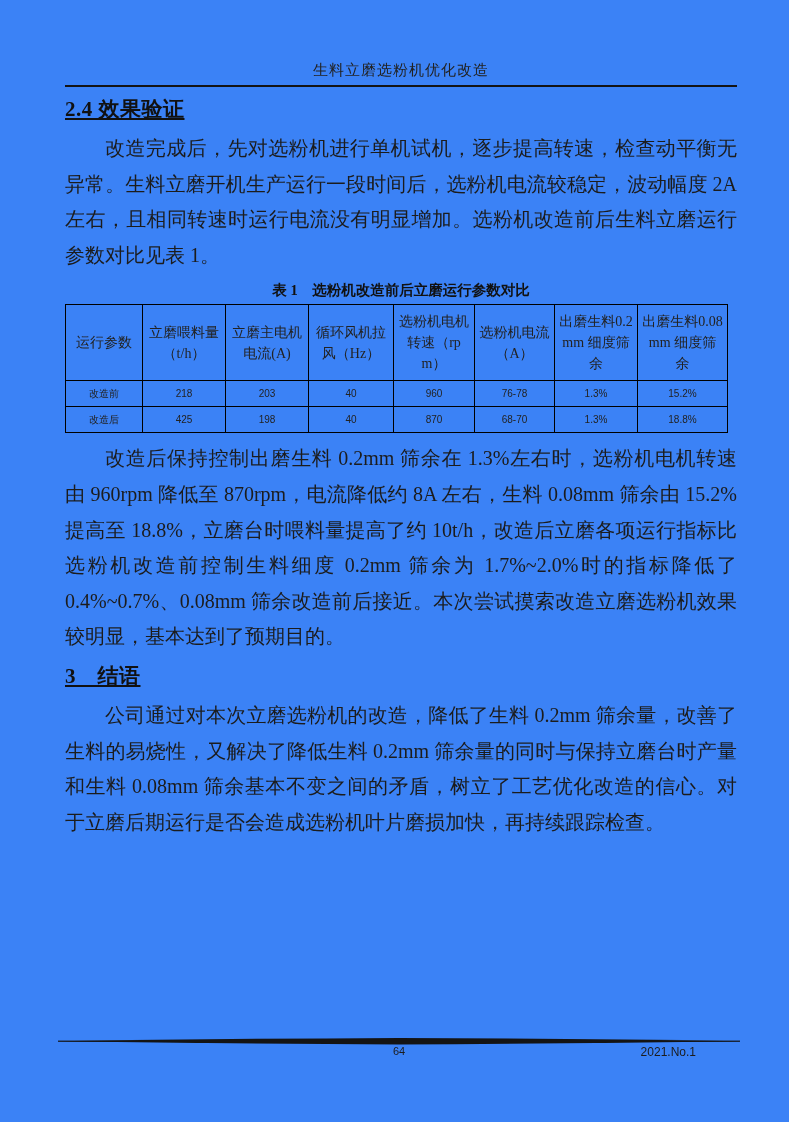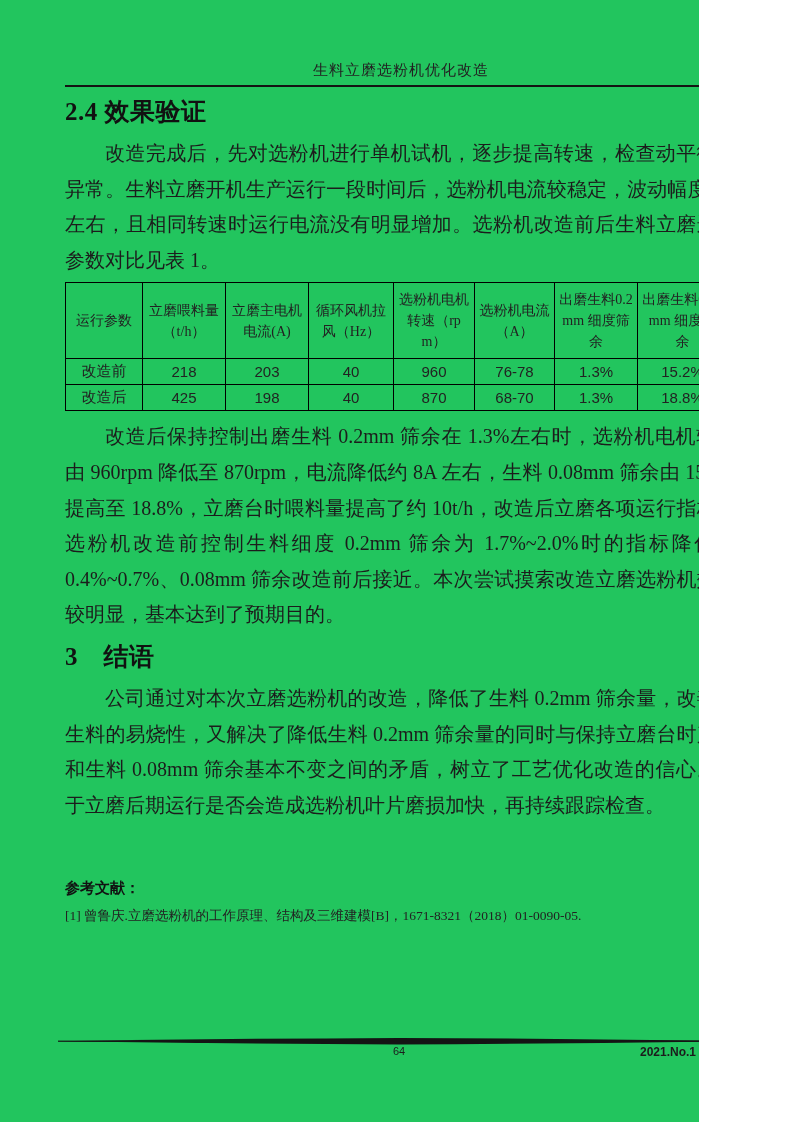--- a/index.html
+++ b/index.html
@@ -1,20 +1,20 @@
 <!DOCTYPE html>
 <html><head>
 <meta charset="utf-8">
 <style>
   html, body { margin: 0; padding: 0; background: #ffffff; }
   .page {
     position: relative;
-    width: 699px;
+    width: 789px;
     height: 1122px;
-    background: #22c55e;
+    background: #3b82f6;
     color: #1c1c1c;
     font-family: "Liberation Serif", "DejaVu Serif", serif;
     overflow: hidden;
   }
   .content {
     position: absolute;
     left: 65px;
     top: 0;
     width: 672px;
   }
@@ -25,24 +25,25 @@
     letter-spacing: 1px;
     color: #222;
   }
   .header-rule {
     margin-top: 5px;
     border: 0;
     border-top: 2.5px solid #141414;
   }
   .sec-heading {
     margin: 7px 0 0 0;
-    font-size: 25px;
+    font-size: 21px;
     font-weight: bold;
     color: #111;
     letter-spacing: 0.5px;
+    text-decoration: underline;
   }
   .sec-heading.sec3 { }
   .body-par {
     margin: 8px 0 0 0;
     font-size: 20px;
     line-height: 35.6px;
     text-align: justify;
     text-justify: inter-ideograph;
     text-indent: 2em;
     color: #1c1c1c;
@@ -70,21 +71,21 @@
   table.data-table th {
     height: 76px;
     font-size: 14px;
     font-weight: normal;
     line-height: 21px;
     word-break: break-all;
     color: #222;
   }
   table.data-table td {
     height: 26px;
-    font-size: 15px;
+    font-size: 10px;
     color: #222;
   }
   td.num, .footer-text {
     font-family: "Liberation Sans", "DejaVu Sans", sans-serif;
   }
   .refs { margin-top: 56px; }
   .refs-heading {
     font-size: 15px;
     font-weight: bold;
     color: #111;
@@ -109,36 +110,36 @@
     text-align: center;
     font-size: 11px;
     color: #1c1c1c;
   }
   .issue {
     position: absolute;
     top: 8px;
     right: 44px;
     font-size: 12px;
     color: #1c1c1c;
-    font-weight: bold;
   }
 </style>
 </head>
 <body>
 
 <div class="page">
   <div class="content">
 
     <div class="running-title">生料立磨选粉机优化改造</div>
     <hr class="header-rule">
 
     <h2 class="sec-heading">2.4 效果验证</h2>
 
     <p class="body-par">改造完成后，先对选粉机进行单机试机，逐步提高转速，检查动平衡无异常。生料立磨开机生产运行一段时间后，选粉机电流较稳定，波动幅度 2A 左右，且相同转速时运行电流没有明显增加。选粉机改造前后生料立磨运行参数对比见表 1。</p>
 
+    <div class="table-caption">表 1　选粉机改造前后立磨运行参数对比</div>
 
     <table class="data-table">
       <colgroup>
         <col style="width:77px">
           <col style="width:83px">
           <col style="width:83px">
           <col style="width:85px">
         <col style="width:81px">
           <col style="width:80px">
           <col style="width:83px">
@@ -177,24 +178,20 @@
         </tr>
       </tbody>
     </table>
 
     <p class="body-par">改造后保持控制出磨生料 0.2mm 筛余在 1.3%左右时，选粉机电机转速由 960rpm 降低至 870rpm，电流降低约 8A 左右，生料 0.08mm 筛余由 15.2%提高至 18.8%，立磨台时喂料量提高了约 10t/h，改造后立磨各项运行指标比选粉机改造前控制生料细度 0.2mm 筛余为 1.7%~2.0%时的指标降低了 0.4%~0.7%、0.08mm 筛余改造前后接近。本次尝试摸索改造立磨选粉机效果较明显，基本达到了预期目的。</p>
 
     <h2 class="sec-heading sec3">3　结语</h2>
 
     <p class="body-par">公司通过对本次立磨选粉机的改造，降低了生料 0.2mm 筛余量，改善了生料的易烧性，又解决了降低生料 0.2mm 筛余量的同时与保持立磨台时产量和生料 0.08mm 筛余基本不变之间的矛盾，树立了工艺优化改造的信心。对于立磨后期运行是否会造成选粉机叶片磨损加快，再持续跟踪检查。</p>
 
-    <div class="refs">
-      <div class="refs-heading">参考文献：</div>
-      <div class="ref-item">[1]  曾鲁庆.立磨选粉机的工作原理、结构及三维建模[B]，1671-8321（2018）01-0090-05.</div>
-    </div>
 
   </div>
 
   <div class="footer">
     <svg class="footer-rule-svg" viewBox="0 0 682 9" preserveAspectRatio="none">
       <rect x="0" y="3.6" width="682" height="1.2" fill="#141414"></rect>
       <path d="M0,4.2 Q170,1.6 341,0.9 Q512,1.6 682,4.2 Q512,6.8 341,7.5 Q170,6.8 0,4.2 Z" fill="#141414"></path>
     </svg>
     <div class="page-number footer-text">64</div>
     <div class="issue footer-text">2021.No.1</div>

